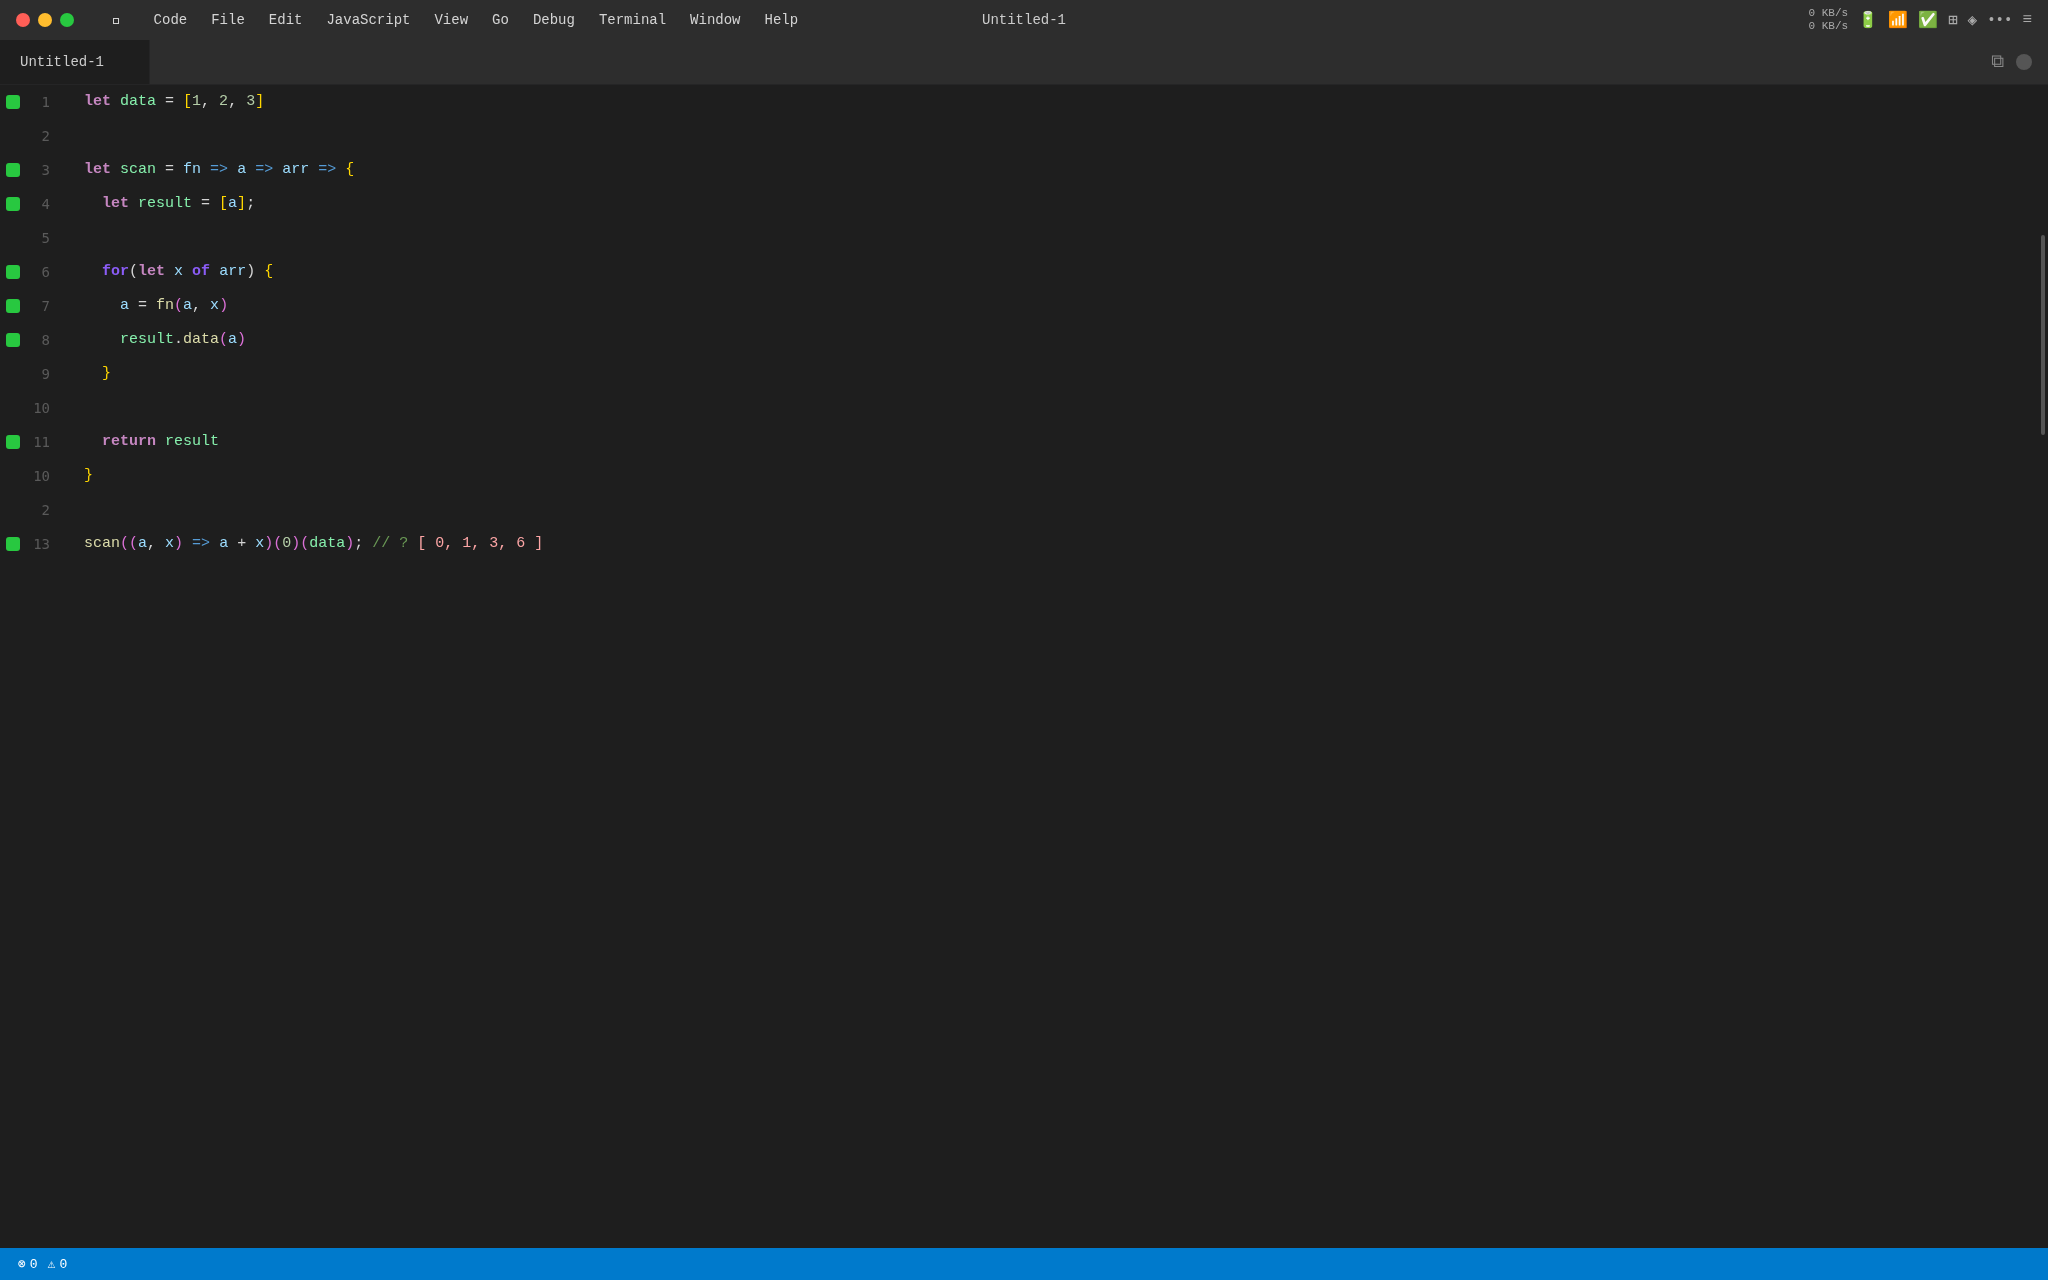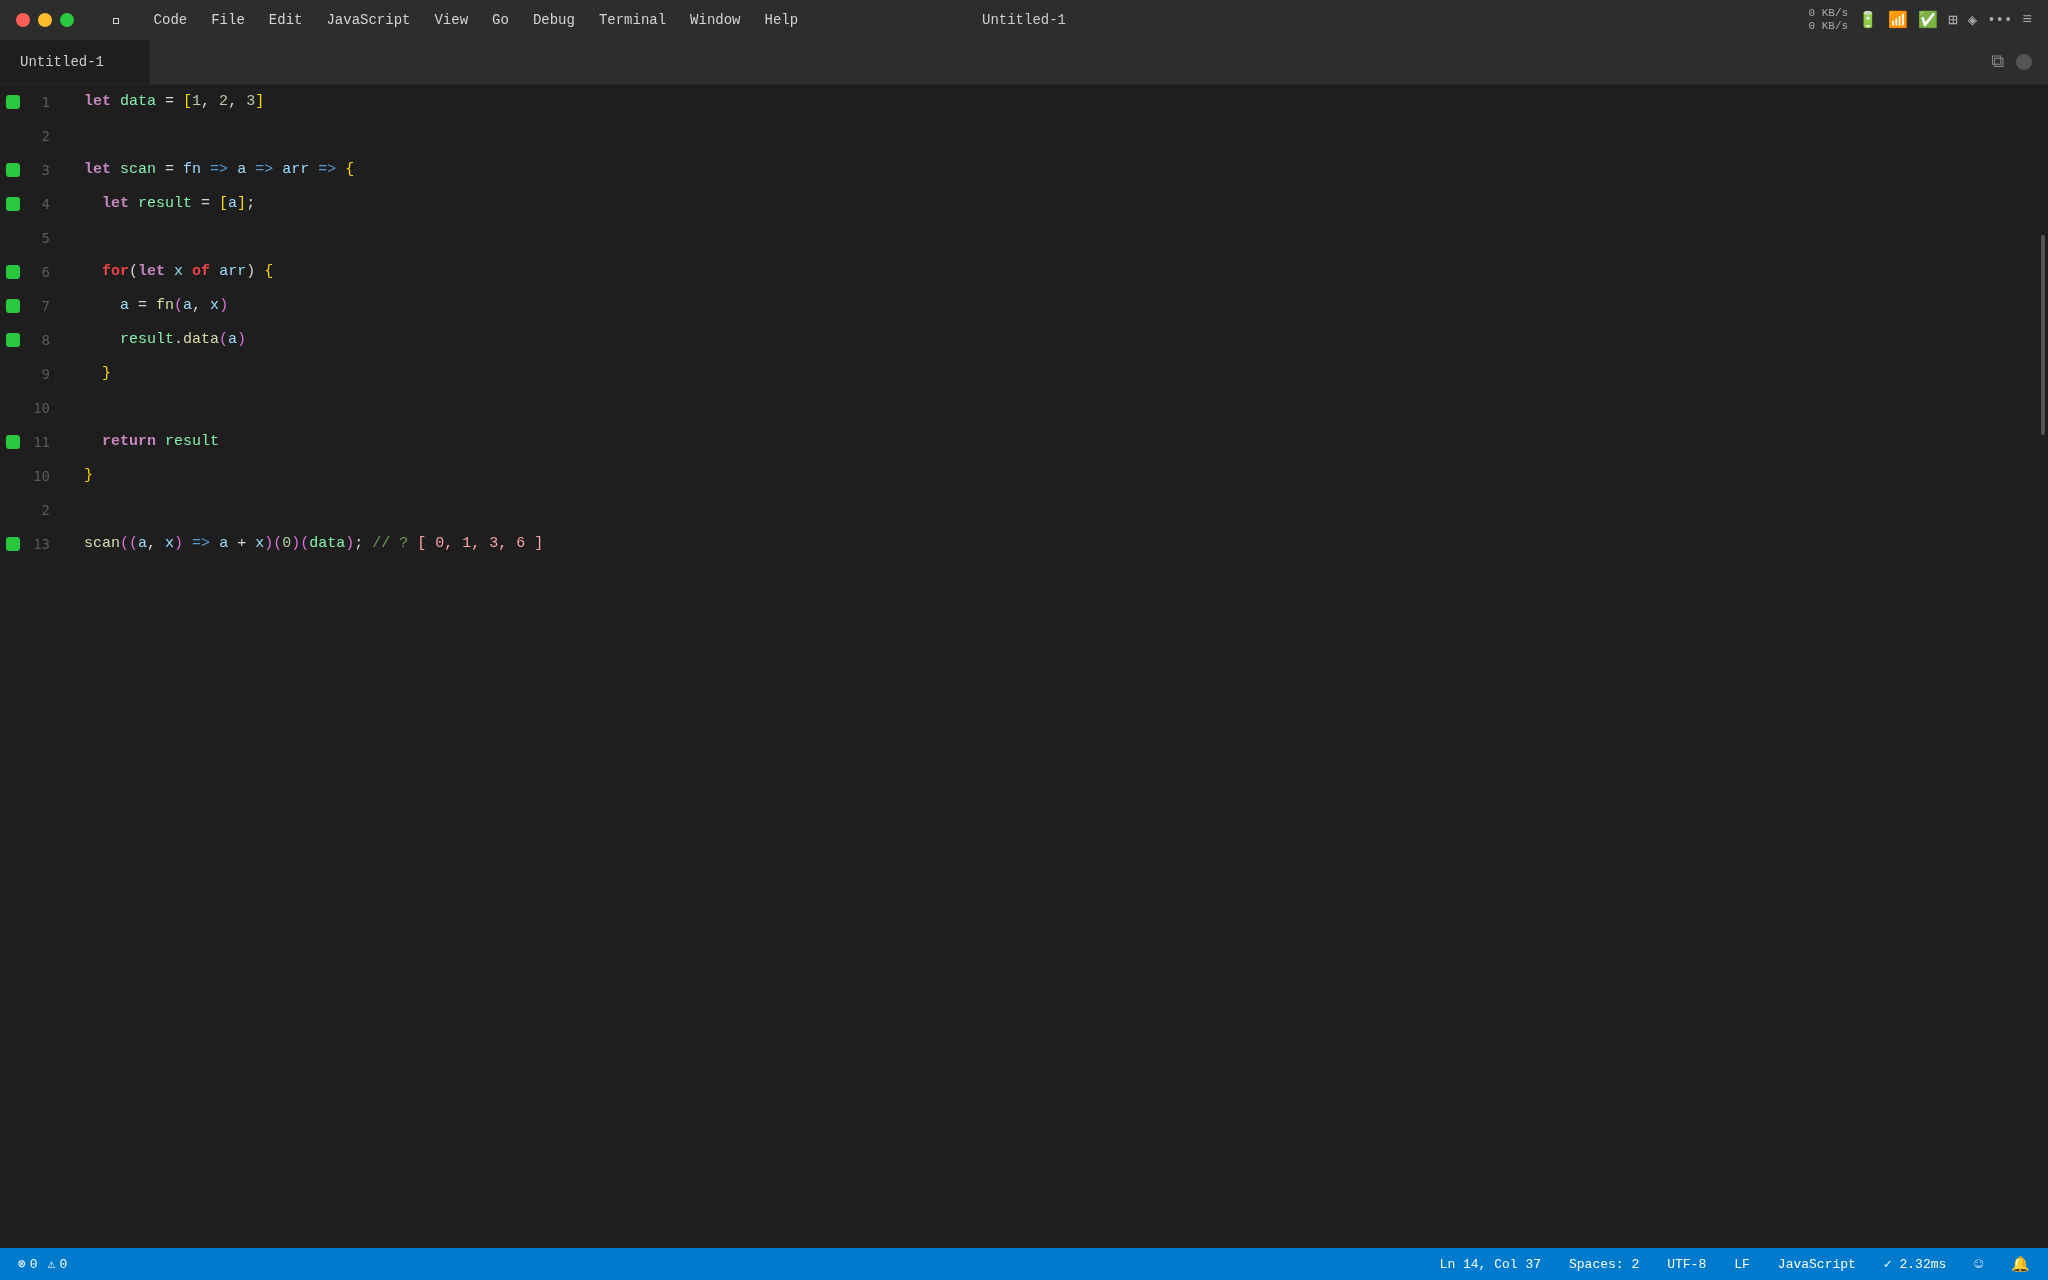--- a/index.html
+++ b/index.html
@@ -231,21 +231,21 @@
     .kw { color: #c586c0; font-weight: bold; }                   
     .fn-name { color: #dcdcaa; }
     .var-blue { color: #86efac; }
     .num { color: #b5cea8; }
     .punct { color: #d4d4d4; }
     .arrow { color: #569cd6; }
     .comment { color: #6a9955; }
     .param { color: #9cdcfe; }
     .bracket { color: #ffd700; }
     .bracket2 { color: #da70d6; }
-    .orange-kw { color: #ef4444; font-weight: bold; }
+    .orange-kw { color: #8b5cf6; font-weight: bold; }
     .result-val { color: #fca5a5; }
   </style>
 </head>
 <body>
 
 <div class="titlebar">
   <div class="titlebar-left">
     <div class="traffic-lights">
       <div class="traffic-light red"></div>
       <div class="traffic-light yellow"></div>
@@ -418,23 +418,13 @@
 
 <div class="statusbar">
   <div class="statusbar-left">
     <span class="statusbar-item">
       <span style="font-size:13px;">⊗</span>
       <span>0</span>
       <span style="font-size:13px; margin-left:6px;">⚠</span>
       <span>0</span>
     </span>
   </div>
-  <div class="statusbar-right">
-    <span class="statusbar-item">Ln 14, Col 37</span>
-    <span class="statusbar-item">Spaces: 2</span>
-    <span class="statusbar-item">UTF-8</span>
-    <span class="statusbar-item">LF</span>
-    <span class="statusbar-item">JavaScript</span>
-    <span class="statusbar-item">✓ 2.32ms</span>
-    <span class="statusbar-item" style="font-size:15px;">☺</span>
-    <span class="statusbar-item" style="font-size:15px;">🔔</span>
-  </div>
 </div>
 
 </body></html>

